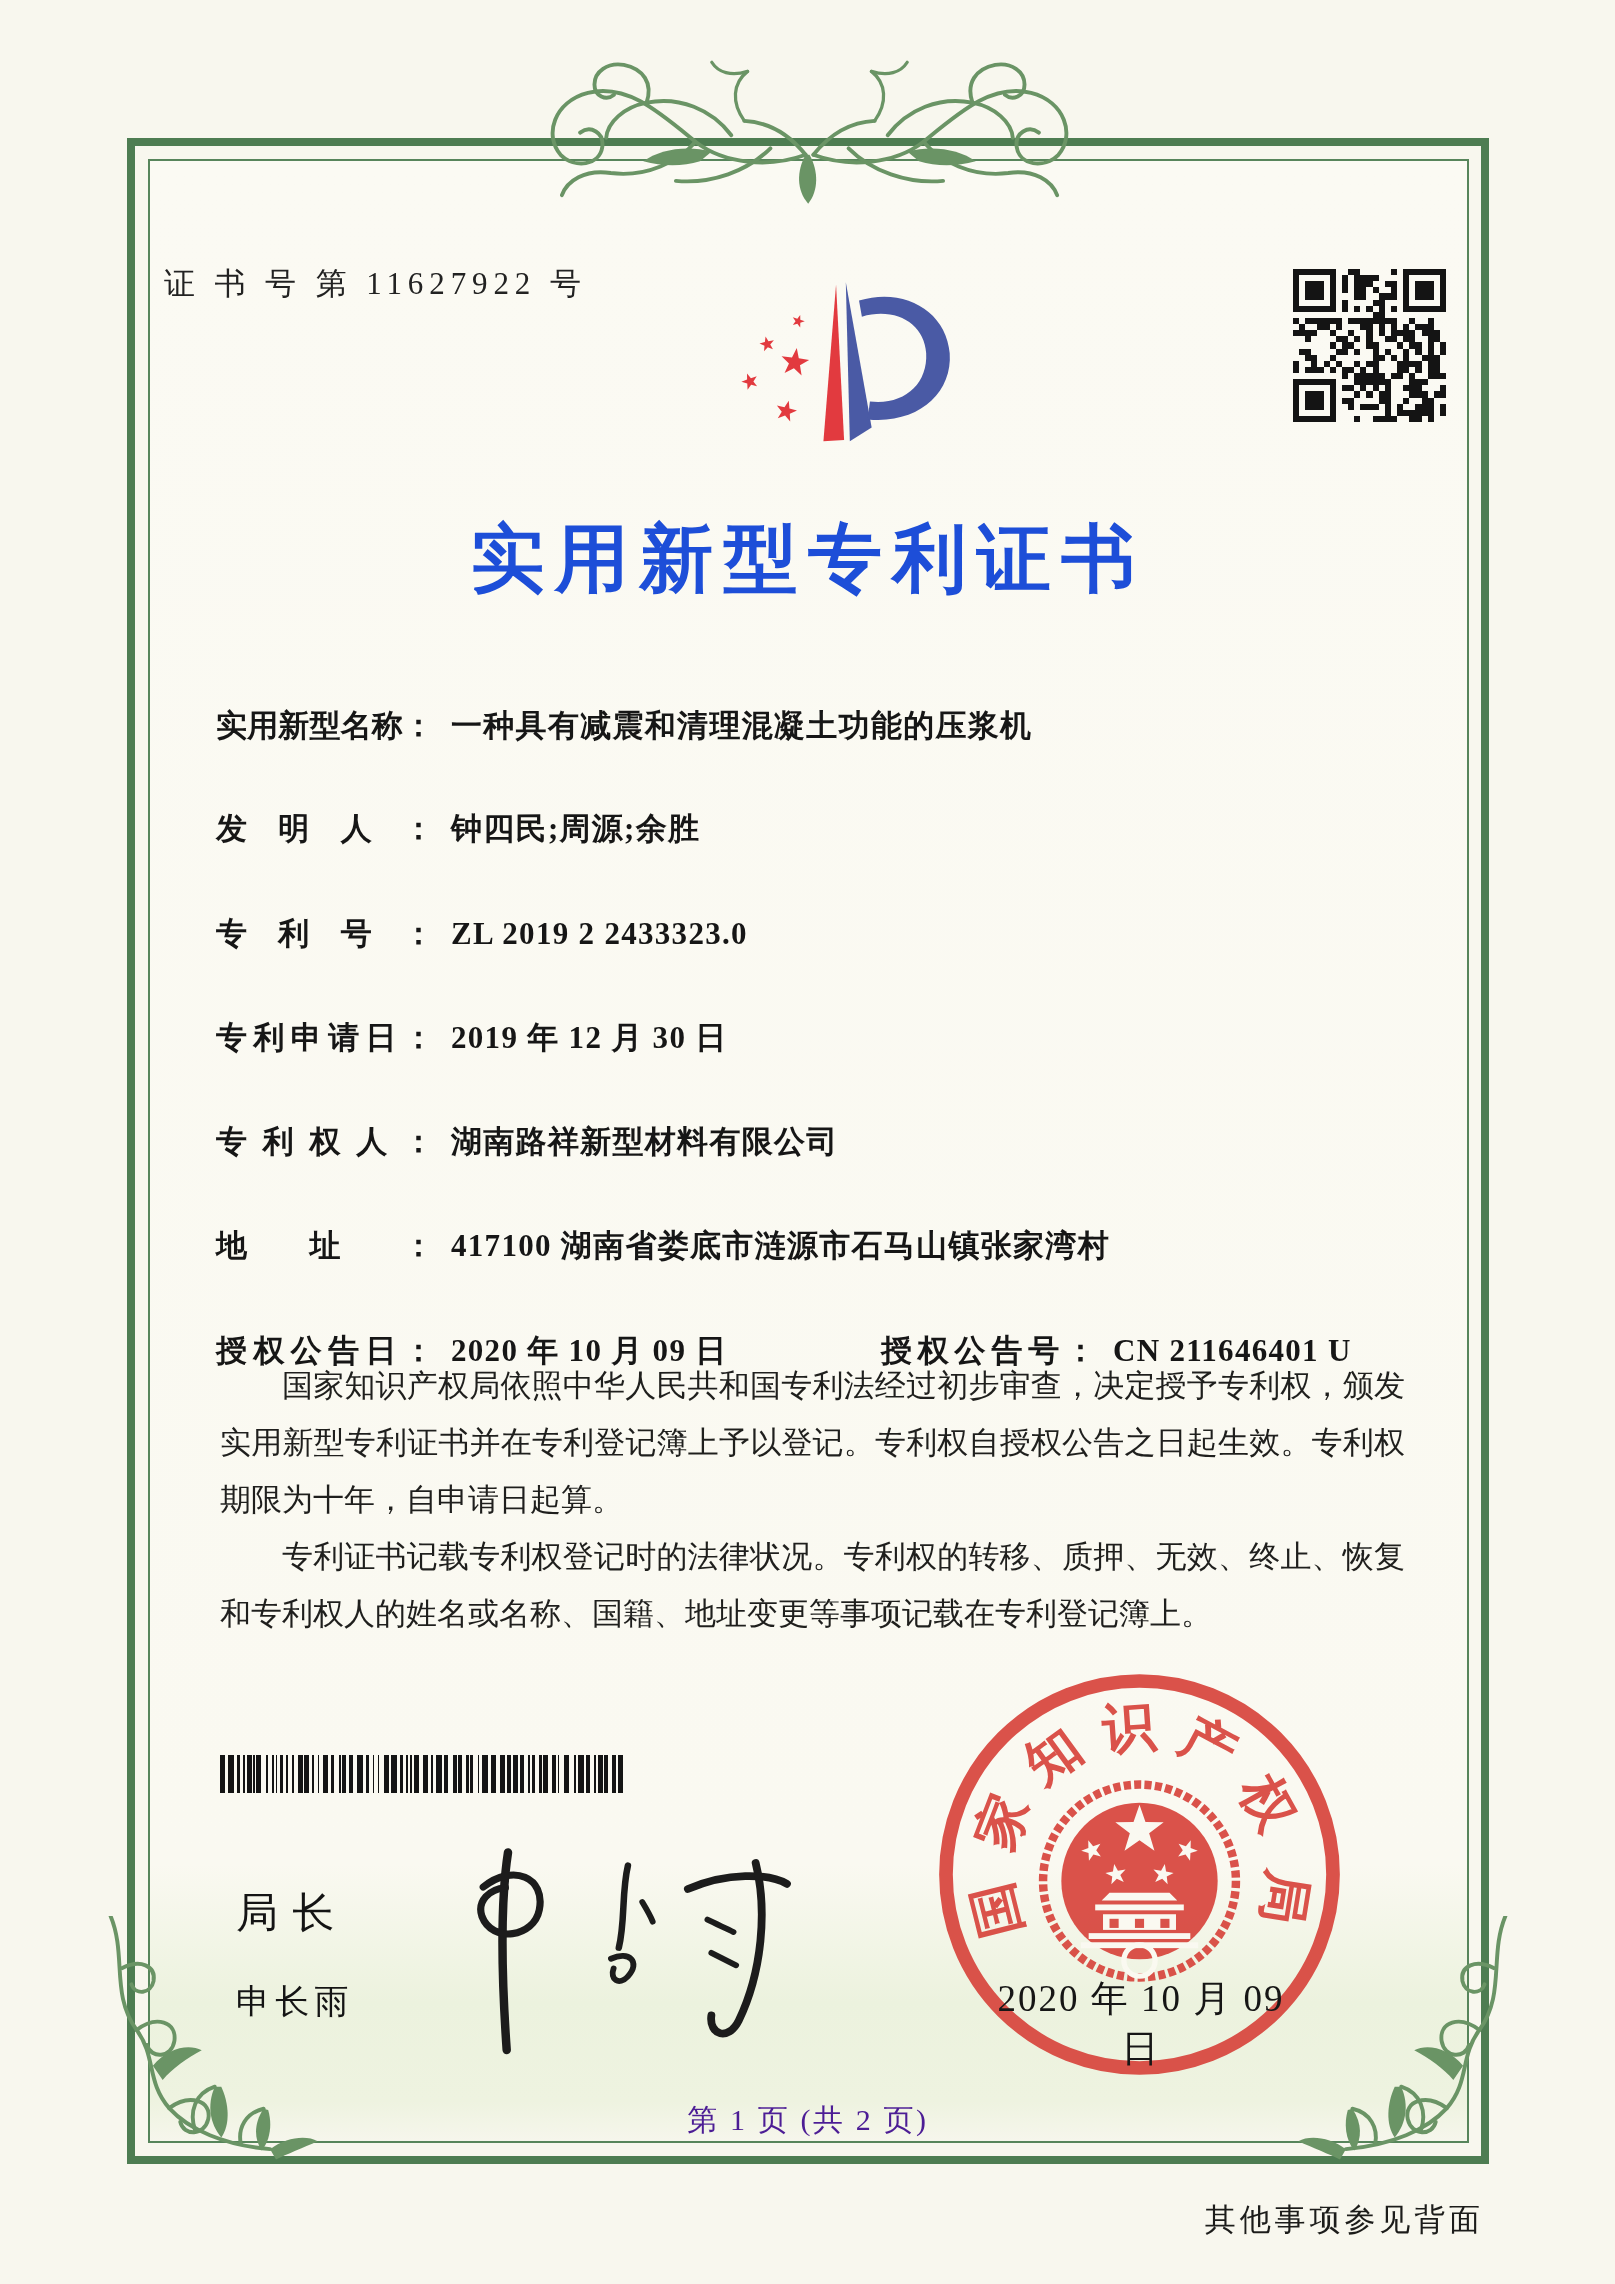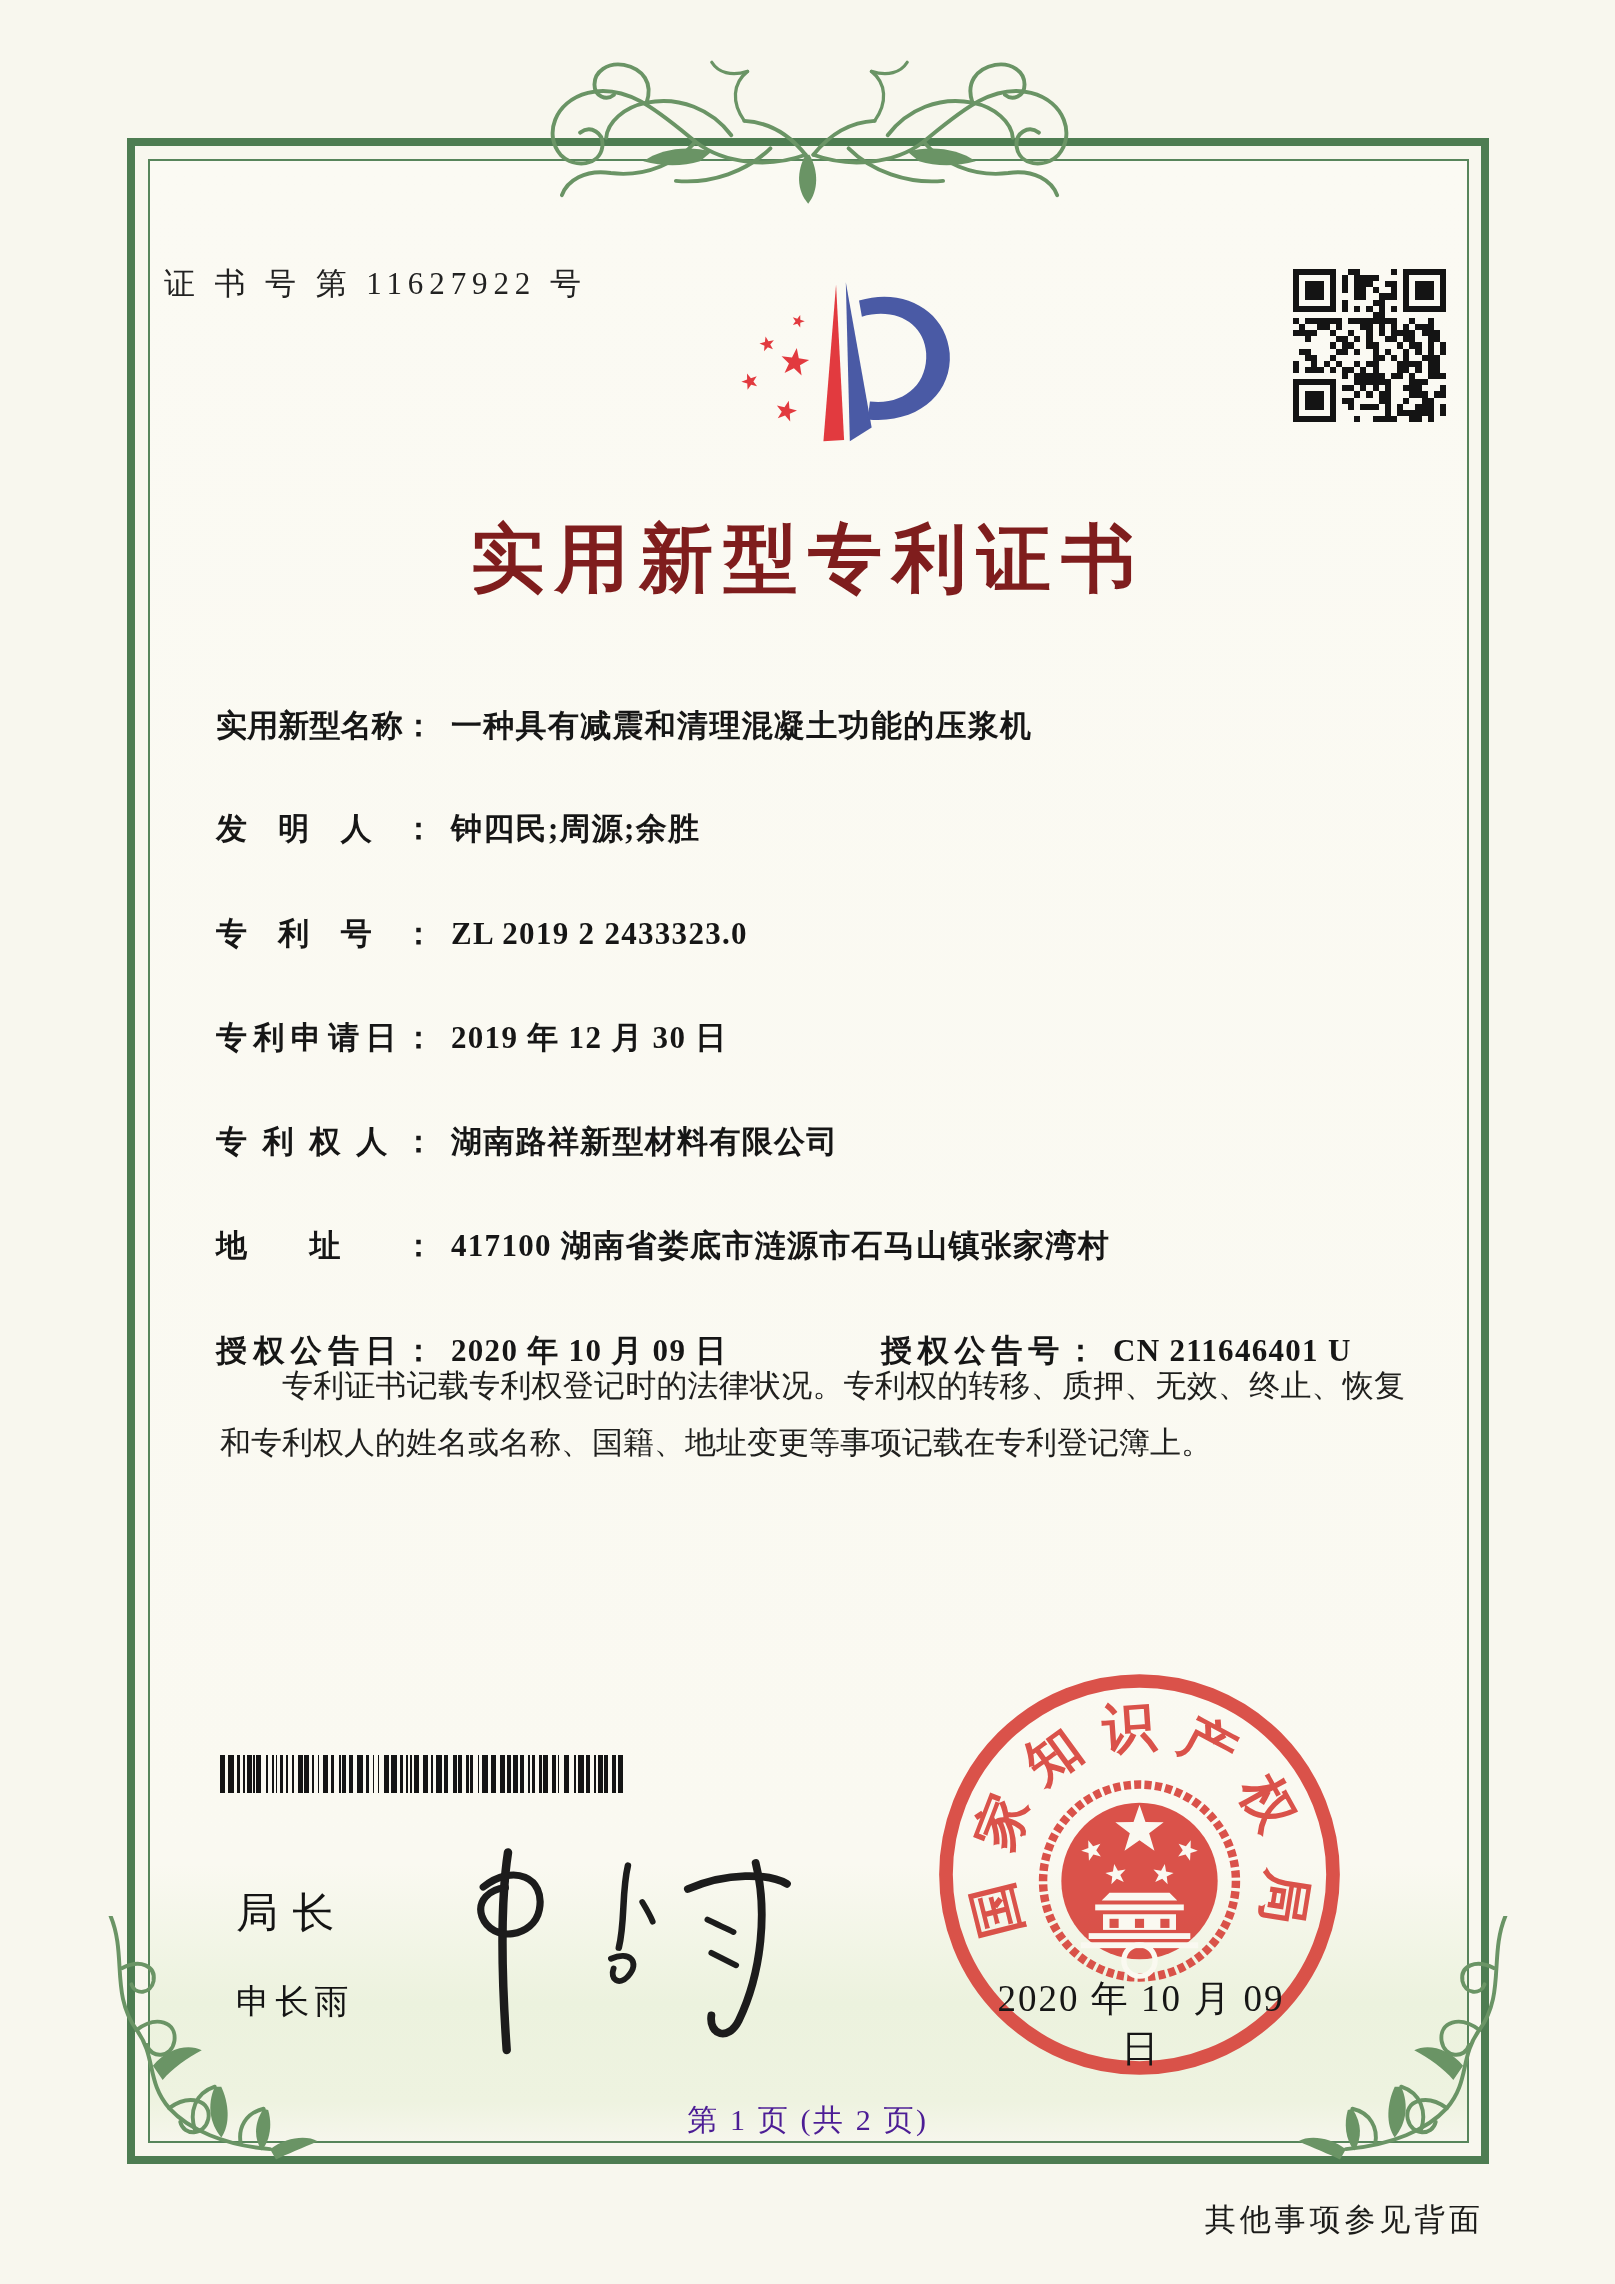--- a/index.html
+++ b/index.html
@@ -25,21 +25,21 @@
   
   .cert-no{
     position:absolute;left:164px;top:263px;
     font-size:31px;letter-spacing:5.9px;color:#222;
   }
   .logo{position:absolute;left:696px;top:256px;width:287px;height:220px;}
   .qr{position:absolute;left:1293px;top:269px;width:153px;height:153px;}
   .title{
     position:absolute;left:0;top:510px;width:1616px;
     text-align:center;font-size:74px;font-weight:bold;
-    letter-spacing:10.4px;color:#7f1d1d;
+    letter-spacing:10.4px;color:#1d4ed8;
   }
   
   .rows{position:absolute;left:216px;top:0;width:1193px;}
   .row{position:absolute;left:0;font-size:31px;white-space:nowrap;color:#161616;font-weight:bold;}
   .row .lbl{
     display:inline-block;width:218px;
     text-align:justify;text-align-last:justify;
     vertical-align:baseline;
   }
   .row .val{margin-left:17px;letter-spacing:1.3px;}
@@ -190,20 +190,21 @@
     </div>
     <div class="row" style="top:1225px">
       <span class="lbl">地址：</span><span class="val">417100 湖南省娄底市涟源市石马山镇张家湾村</span>
     </div>
     <div class="row" style="top:1330px">
       <span class="lbl">授权公告日：</span><span class="val" style="display:inline-block;width:365px">2020 年 10 月 09 日</span><span class="lbl2">授权公告号：</span><span class="val">CN 211646401 U</span>
     </div>
   </div>
 
   <div class="body-text">
+    <p>国家知识产权局依照中华人民共和国专利法经过初步审查，决定授予专利权，颁发实用新型专利证书并在专利登记簿上予以登记。专利权自授权公告之日起生效。专利权期限为十年，自申请日起算。</p>
     <p>专利证书记载专利权登记时的法律状况。专利权的转移、质押、无效、终止、恢复和专利权人的姓名或名称、国籍、地址变更等事项记载在专利登记簿上。</p>
   </div>
 
   <svg class="barcode" id="barcode-svg" viewBox="0 0 620 58" preserveAspectRatio="none" shape-rendering="crispEdges">
       <rect x="0" y="0" width="8" height="58" fill="#141414"></rect>
       <rect x="13" y="0" width="9" height="58" fill="#141414"></rect>
       <rect x="26" y="0" width="5" height="58" fill="#141414"></rect>
       <rect x="35" y="0" width="4" height="58" fill="#141414"></rect>
       <rect x="42" y="0" width="7" height="58" fill="#141414"></rect>
       <rect x="51" y="0" width="2" height="58" fill="#141414"></rect>

